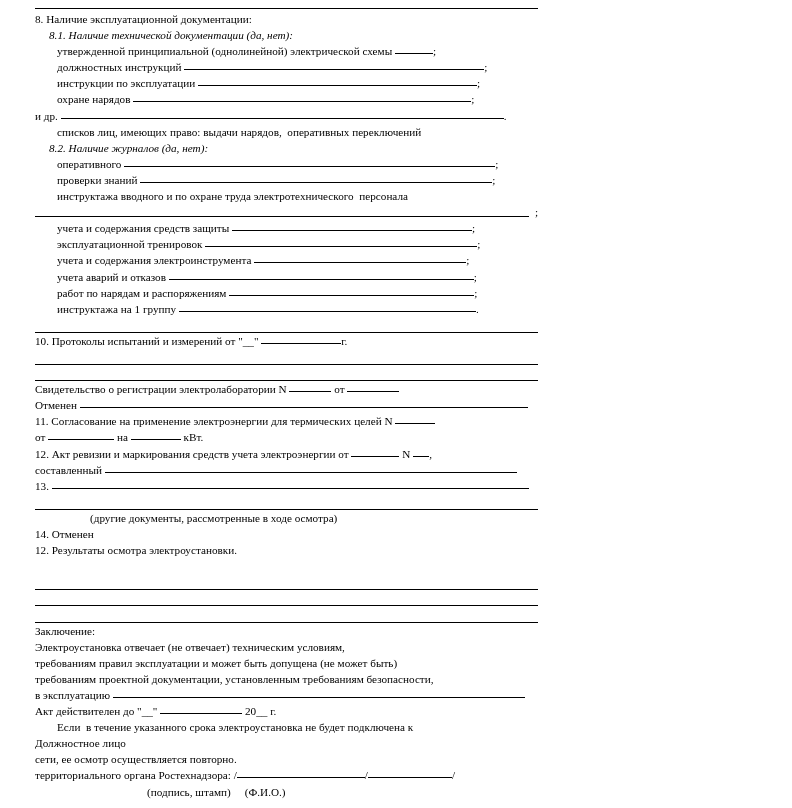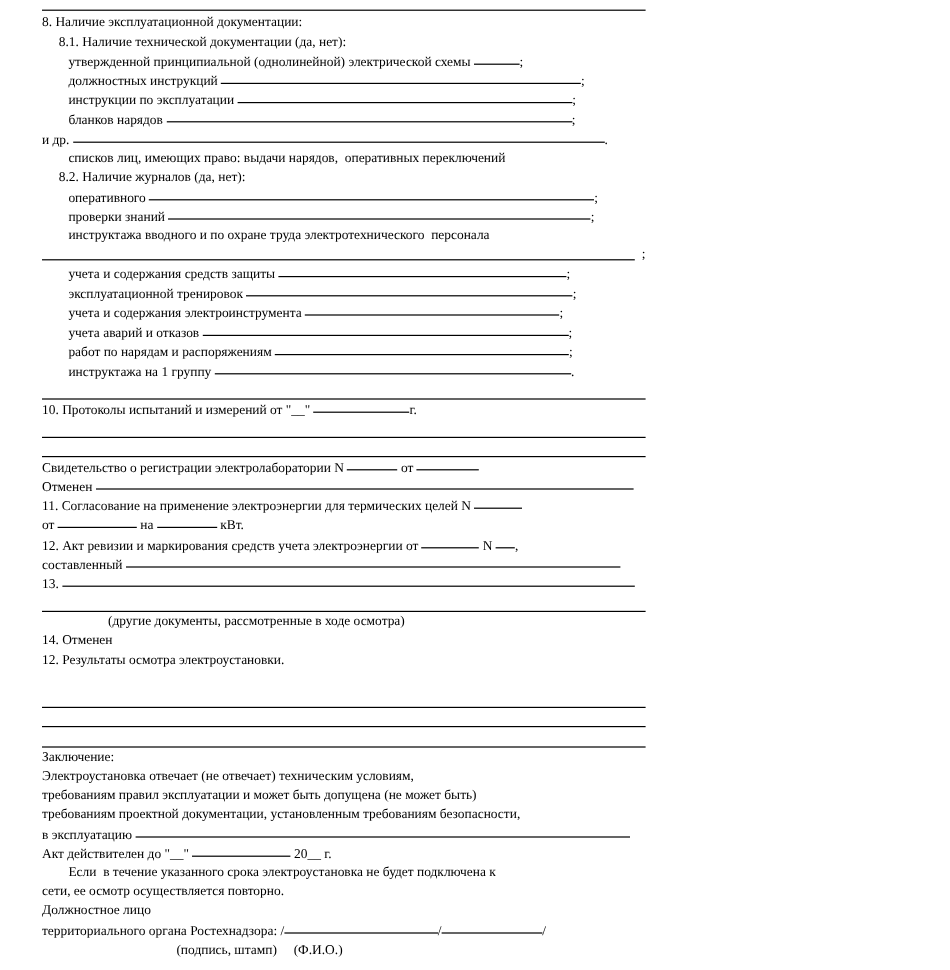--- a/index.html
+++ b/index.html
@@ -33,21 +33,21 @@
     height: 0;
     margin: 0 0 2px 0;
     width: 503px;
   }
   .ln {
     white-space: pre;
     font-size: 11.2px;
     line-height: 16.1px;
     height: 16.1px;
   }
-  .i1 { padding-left: 14px; }
+  .i1 { padding-left: 14px; font-style: italic; }
   .i2 { padding-left: 22px; }
   .i3 { padding-left: 55px; }
   .i4 { padding-left: 112px; }
   .fill {
     display: inline-block;
     border-bottom: 1px solid #000;
     vertical-align: baseline;
     height: 10px;
     margin-bottom: 1px;
   }
@@ -98,21 +98,21 @@
     <div class="ln">8. Наличие эксплуатационной документации:</div>
 
     <div class="ln i1">8.1. Наличие технической документации (да, нет):</div>
 
     <div class="ln i2"><span>утвержденной принципиальной (однолинейной) электрической схемы</span> <span class="fill" style="width:38px"></span><span>;</span></div>
 
     <div class="ln i2"><span>должностных инструкций</span> <span class="fill" style="width:300px"></span><span>;</span></div>
 
     <div class="ln i2"><span>инструкции по эксплуатации</span> <span class="fill" style="width:279px"></span><span>;</span></div>
 
-    <div class="ln i2"><span>бланков нарядов</span> <span class="fill" style="width:338px"></span><span>;</span></div>
+    <div class="ln i2"><span>охране нарядов</span> <span class="fill" style="width:338px"></span><span>;</span></div>
 
     <div class="ln"><span>и др.</span> <span class="fill" style="width:443px"></span><span>.</span></div>
 
     <div class="ln i2">списков лиц, имеющих право: выдачи нарядов,  оперативных переключений</div>
 
     <div class="ln i1">8.2. Наличие журналов (да, нет):</div>
 
     <div class="ln i2"><span>оперативного</span> <span class="fill" style="width:371px"></span><span>;</span></div>
 
     <div class="ln i2"><span>проверки знаний</span> <span class="fill" style="width:352px"></span><span>;</span></div>
@@ -172,22 +172,22 @@
       <span class="row">Электроустановка  отвечает  (не  отвечает)  техническим  условиям,</span>
       <span class="row">требованиям  правил  эксплуатации  и  может  быть  допущена (не может быть)</span>
       <span class="row">требованиям проектной документации, установленным требованиям безопасности,</span>
     </div>
 
     <div class="ln"><span>в эксплуатацию</span> <span class="fill" style="width:412px"></span></div>
 
     <div class="ln"><span>Акт действителен до "__"</span> <span class="fill" style="width:82px"></span> <span>20__ г.</span></div>
 
     <div class="ln i2">Если  в течение указанного срока электроустановка не будет подключена к</div>
+    <div class="ln">Должностное лицо</div>
+
     <div class="ln">сети, ее осмотр осуществляется повторно.</div>
-
-    <div class="ln">Должностное лицо</div>
 
     <div class="ln"><span>территориального органа Ростехнадзора: /</span><span class="fill" style="width:128px"></span><span>/</span><span class="fill" style="width:84px"></span><span>/</span></div>
 
     <div class="ln i4">(подпись, штамп)     (Ф.И.О.)</div>
 
   </div>
 </div>
 
 </body></html>

